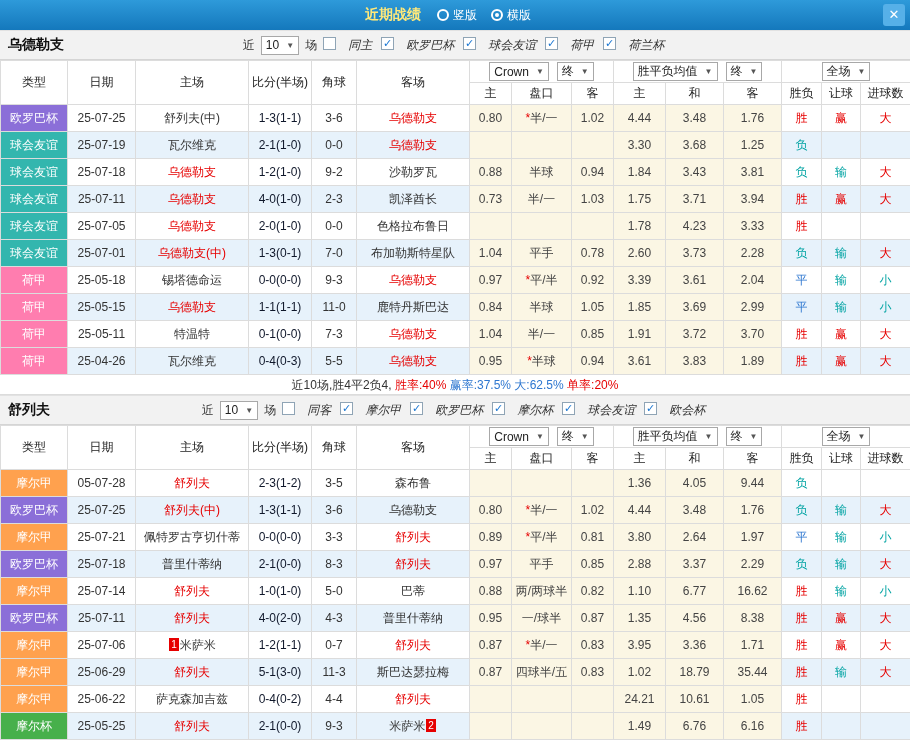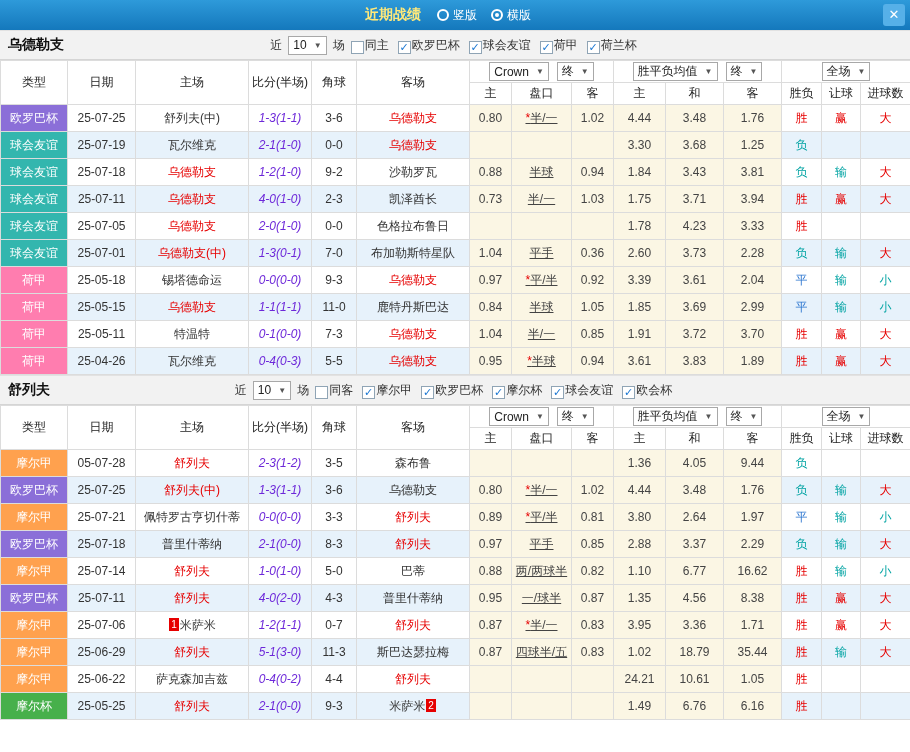--- a/index.html
+++ b/index.html
@@ -28,38 +28,38 @@
     display:flex; align-items:center; position:relative;
   }
   .team-name { position:absolute; left:8px; font-size:14px; font-weight:bold; color:#111; }
   .controls { margin:0 auto; display:flex; align-items:center; gap:6px; }
   .lbl { color:#333; }
   .dd {
     display:inline-flex; align-items:center; border:1px solid #a8a8a8; background:#fff;
     height:19px; padding:0 4px; gap:7px; cursor:pointer; color:#222; white-space:nowrap;
   }
   .dd .arr { font-size:8px; color:#555; }
-  .cb-group { display:inline-flex; align-items:flex-end; gap:1px; cursor:pointer; margin-right:3px; }
+  .cb-group { display:inline-flex; align-items:flex-start; gap:12px; cursor:pointer; margin-right:3px;font-style:italic; }
   .cb {
     width:13px; height:13px; border:1px solid #8fa4b5; background:#fff;
     display:inline-flex; align-items:center; justify-content:center;
     font-size:11px; font-weight:bold; color:#1976d2; line-height:1;
   }
   .league-filters { display:inline-flex; align-items:center; gap:6px; }
   
   table.grid { width:910px; border-collapse:collapse; table-layout:fixed; }
   .grid th, .grid td { border:1px solid #dcdcdc; text-align:center; padding:0; white-space:nowrap; overflow:hidden; }
   .grid thead th { height:22px; font-weight:normal; color:#222; background:#fff; font-size:12px; }
   .th-flex { display:flex; justify-content:center; align-items:center; gap:8px; }
   .grid tbody td { height:27px; font-size:12px; background:#fff; }
   .grid tbody tr:nth-child(even) td { background:#e7f2fb; }
   td.cream { background:#fbf6e4 !important; color:#444; }
   td.type-cell { color:#fff; }
-  td.score { color:#6d28d9;font-style:italic; }
-  td.hcp-cell { font-size:11px;text-decoration:underline; }
+  td.score { color:#0f172a; }
+  td.hcp-cell { font-size:11px; }
   .hot { color:#e60000; }
   .red { color:#e60000; } .green { color:#00a3a3; } .blue { color:#2e77d0; }
   .star { color:#e60000; }
   .rank { display:inline-block; background:#e60000; color:#fff; font-size:10px; line-height:13px; padding:0 2px; margin:0 1px; vertical-align:1px; }
   .summary { height:20px; line-height:20px; text-align:center; font-size:12px; background:#fff; border-bottom:1px solid #dcdcdc; }
 </style>
 </head>
 <body>
 
 <div class="topbar">
@@ -269,21 +269,21 @@
           </tr>
           <tr>
             <td class="type-cell" style="background: rgb(51, 182, 174);">球会友谊</td>
             <td>25-07-01</td>
             <td class="hot">乌德勒支(中)</td>
             <td class="score">1-3(0-1)</td>
             <td>7-0</td>
             <td>布加勒斯特星队</td>
             <td class="cream">1.04</td>
             <td class="cream hcp-cell">平手</td>
-            <td class="cream">0.36</td>
+            <td class="cream">0.78</td>
             <td class="cream">2.60</td>
             <td class="cream">3.73</td>
             <td class="cream">2.28</td>
             <td class="green">负</td>
             <td class="green">输</td>
             <td class="red">大</td>
           </tr>
           <tr>
             <td class="type-cell" style="background: rgb(255, 125, 175);">荷甲</td>
             <td>25-05-18</td>
@@ -347,20 +347,21 @@
             <td class="cream">0.94</td>
             <td class="cream">3.61</td>
             <td class="cream">3.83</td>
             <td class="cream">1.89</td>
             <td class="red">胜</td>
             <td class="red">赢</td>
             <td class="red">大</td>
           </tr>
         </tbody>
     </table>
+    <div class="summary"><span style="color: rgb(51, 51, 51);">近10场,胜4平2负4, </span><span style="color: rgb(230, 0, 0);">胜率:40% </span><span style="color: rgb(46, 119, 208);">赢率:37.5% </span><span style="color: rgb(46, 119, 208);">大:62.5% </span><span style="color: rgb(230, 0, 0);">单率:20%</span></div>
   </section>
 
   <section class="section">
     <div class="section-header">
       <span class="team-name">舒列夫</span>
       <div class="controls">
         <span class="lbl">近</span>
         <span class="dd">
           <span>10</span>
           <span class="arr">▼</span>

